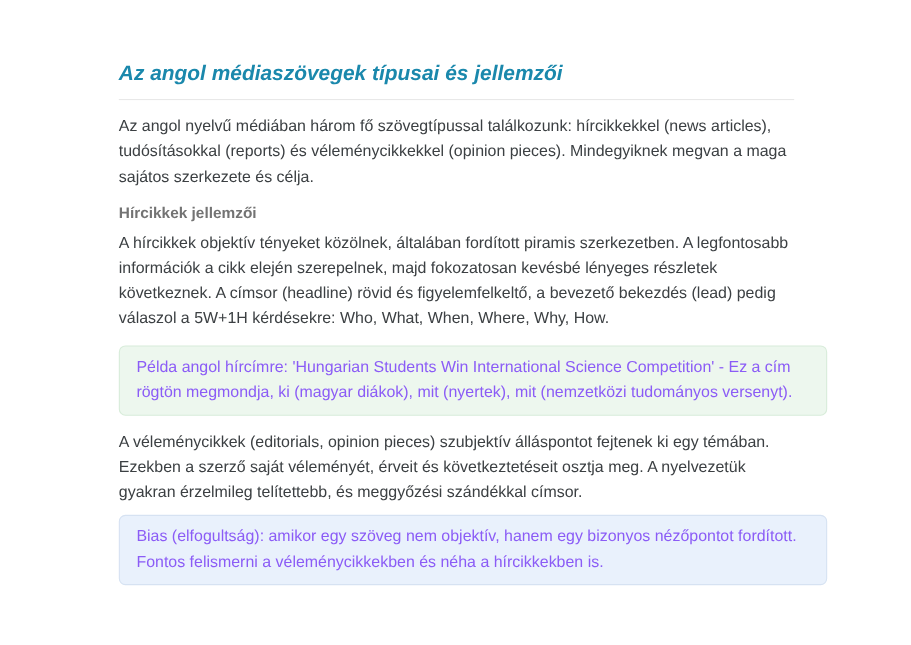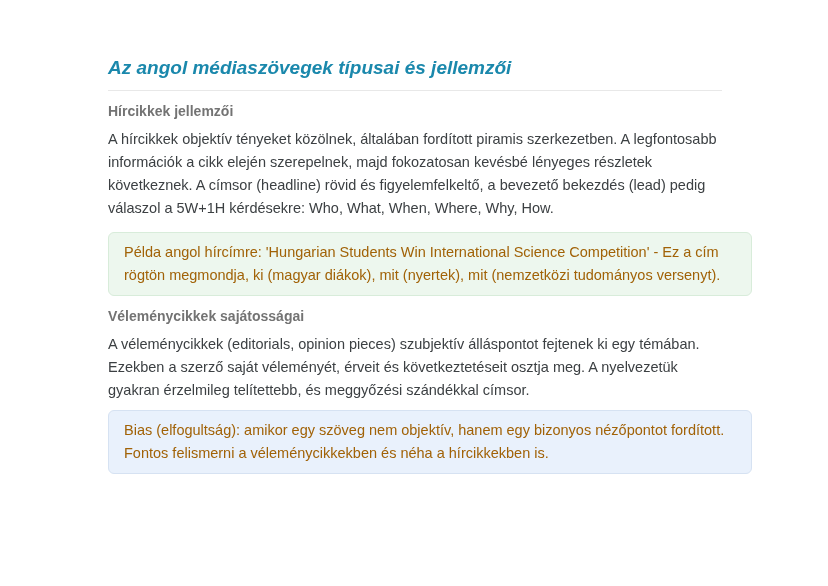--- a/index.html
+++ b/index.html
@@ -49,51 +49,51 @@
   }
   .callout {
     margin-top: 12px;
     width: 644px;
     border-radius: 6px;
     padding: 8px 15px;
   }
   .callout p {
     font-size: 14.5px;
     line-height: 23px;
-    color: #a16207;
+    color: #8b5cf6;
   }
   .callout.green {
     background: #edf7ee;
     border: 1px solid #d8ecda;
   }
   .callout.blue {
     background: #e9f1fc;
     border: 1px solid #d6e2f2;
     margin-top: 8px;
   }
 </style>
 </head>
 <body>
 
 <div class="page">
 
   <h1 class="page-title">Az angol médiaszövegek típusai és jellemzői</h1>
 
   <div class="divider"></div>
 
+  <p class="body-text">Az angol nyelvű médiában három fő szövegtípussal találkozunk: hírcikkekkel (news articles), tudósításokkal (reports) és véleménycikkekkel (opinion pieces). Mindegyiknek megvan a maga sajátos szerkezete és célja.</p>
 
   <h2 class="section-heading">Hírcikkek jellemzői</h2>
 
   <p class="body-text">A hírcikkek objektív tényeket közölnek, általában fordított piramis szerkezetben. A legfontosabb információk a cikk elején szerepelnek, majd fokozatosan kevésbé lényeges részletek következnek. A címsor (headline) rövid és figyelemfelkeltő, a bevezető bekezdés (lead) pedig válaszol a 5W+1H kérdésekre: Who, What, When, Where, Why, How.</p>
 
   <div class="callout green">
     <p>Példa angol hírcímre: 'Hungarian Students Win International Science Competition' - Ez a cím rögtön megmondja, ki (magyar diákok), mit (nyertek), mit (nemzetközi tudományos versenyt).</p>
   </div>
 
-  <h2 class="section-heading">Véleménycikkek sajátosságai</h2>
 
   <p class="body-text">A véleménycikkek (editorials, opinion pieces) szubjektív álláspontot fejtenek ki egy témában. Ezekben a szerző saját véleményét, érveit és következtetéseit osztja meg. A nyelvezetük gyakran érzelmileg telítettebb, és meggyőzési szándékkal címsor.</p>
 
   <div class="callout blue">
     <p>Bias (elfogultság): amikor egy szöveg nem objektív, hanem egy bizonyos nézőpontot fordított. Fontos felismerni a véleménycikkekben és néha a hírcikkekben is.</p>
   </div>
 
 </div>
 
 </body></html>

